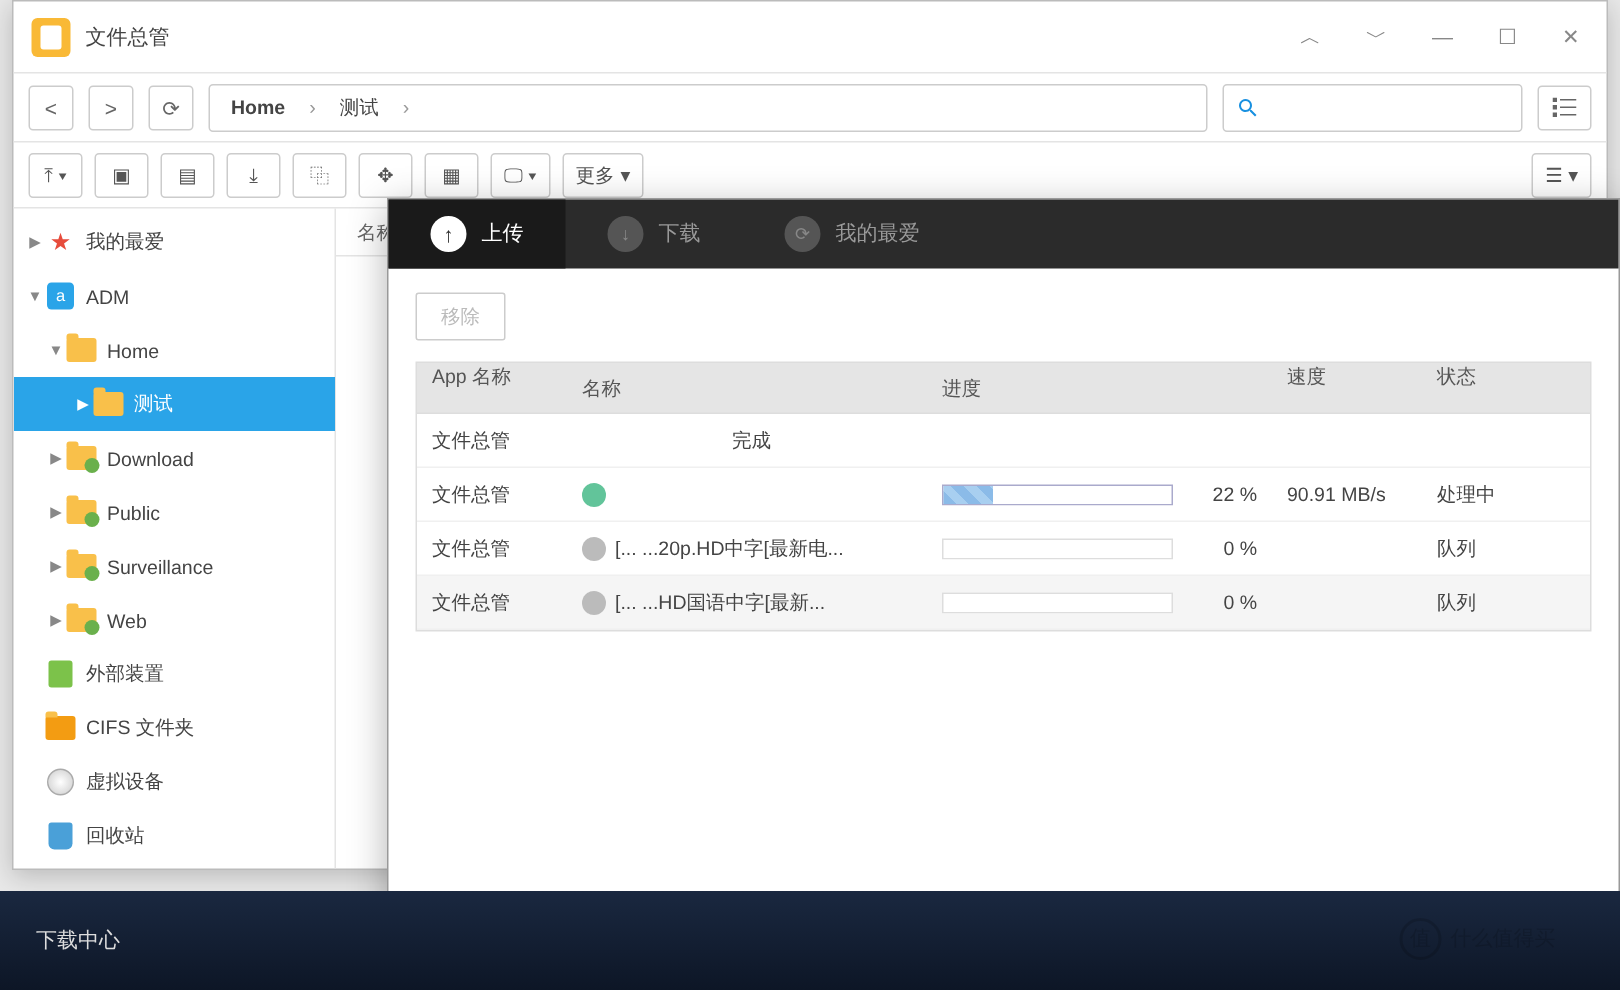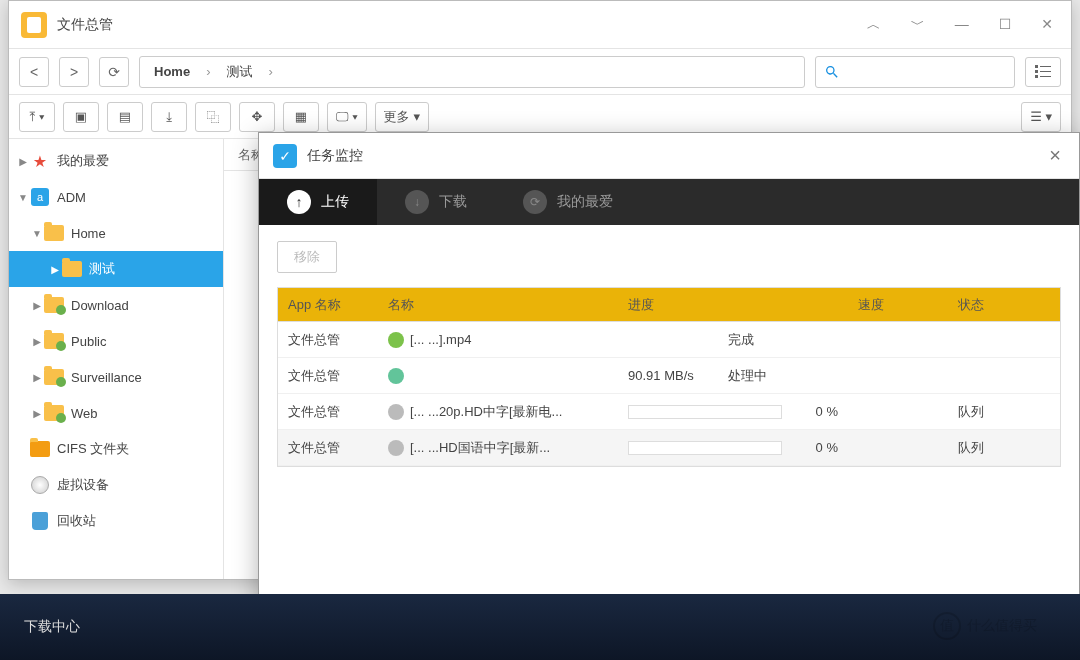--- a/index.html
+++ b/index.html
@@ -62,21 +62,21 @@
 .dtab.active { background: #1a1a1a; color: #fff; }
 .dtab .ticon-up { width: 24px; height: 24px; border-radius: 50%; background: #fff; display:flex; align-items:center; justify-content:center; color:#2b2b2b; font-size:14px; }
 .dtab.inactive .ticon-cloud { width: 24px; height: 24px; border-radius: 50%; background: #555; display:flex; align-items:center; justify-content:center; color:#888; font-size:12px; }
 
 .dialog-body { padding: 16px 18px; }
 .action-row { display: flex; gap: 14px; margin-bottom: 14px; }
 .act-btn { height: 32px; padding: 0 16px; border: 1px solid #ccc; background: #fff; font-size: 13px; color: #555; cursor: pointer; border-radius: 2px; }
 .act-btn.disabled { color: #bbb; }
 
 .task-table { border: 1px solid #ddd; }
-.tt-head { display: flex; height: 34px; align-items: center; background: #eab308; border-bottom: 1px solid #ddd; font-size: 13px; color: #555; }
+.tt-head { display: flex; height: 34px; background: #e5e5e5; border-bottom: 1px solid #ddd; font-size: 13px; color: #555; }
 .tt-row { display: flex; height: 36px; align-items: center; font-size: 13px; color: #444; border-bottom: 1px solid #f0f0f0; }
 .tt-row.hover { background: #f5f5f5; }
 .tc { padding: 0 10px; overflow: hidden; white-space: nowrap; text-overflow: ellipsis; }
 .tc-app { width: 100px; }
 .tc-name { width: 240px; display:flex; align-items:center; gap:6px; }
 .tc-prog { width: 230px; text-align: right; display:flex; align-items:center; gap:12px; }
 .tc-speed { width: 100px; }
 .tc-status { flex: 1; }
 .pbar { flex:1; height: 14px; border: 1px solid #aac; background: #fff; position: relative; }
 .pbar .fill { height: 100%; background: repeating-linear-gradient(45deg,#8bbbe8,#8bbbe8 6px,#a8cff0 6px,#a8cff0 12px); }
@@ -205,20 +205,27 @@
           <span class="ticon">
             <span class="folder-ic">
               <span class="badge"></span>
             </span>
           </span>
           <span>Web</span>
         </div>
       <div class="tree-item l0">
           <span class="arrow"></span>
           <span class="ticon">
+            <span style="width:16px;height:18px;background:#7cc24a;border-radius:2px"></span>
+          </span>
+          <span>外部装置</span>
+        </div>
+      <div class="tree-item l0">
+          <span class="arrow"></span>
+          <span class="ticon">
             <span class="folder-ic" style="background:#f39c12"></span>
           </span>
           <span>CIFS 文件夹</span>
         </div>
       <div class="tree-item l0">
           <span class="arrow"></span>
           <span class="ticon">
             <span style="width:18px;height:18px;background:radial-gradient(circle,#fff,#ccc);border-radius:50%;border:1px solid #aaa"></span>
           </span>
           <span>虚拟设备</span>
@@ -239,25 +246,20 @@
         <div style="width:430px">名称</div>
         <div style="width:160px">类型</div>
         <div style="width:140px">大小</div>
         <div>更改日期</div>
       </div>
     </div>
   </div>
 </div>
 
 <div class="dialog">
-  <div class="dialog-title">
-    <div class="dicon"></div>
-    <div class="dtitle">任务监控</div>
-    <div class="close">×</div>
-  </div>
   <div class="dialog-tabs">
     <div class="dtab active">
       <span class="ticon-up">↑</span>
       <span>上传</span>
     </div>
     <div class="dtab inactive">
       <span class="ticon-cloud">↓</span>
       <span>下载</span>
     </div>
     <div class="dtab inactive">
@@ -273,32 +275,34 @@
       <div class="tt-head">
         <div class="tc tc-app">App 名称</div>
         <div class="tc tc-name">名称</div>
         <div class="tc tc-prog" style="justify-content:flex-start">进度</div>
         <div class="tc tc-speed">速度</div>
         <div class="tc tc-status">状态</div>
       </div>
       <div id="task-rows">
           <div class="tt-row">
     <div class="tc tc-app">文件总管</div>
-    <div class="tc tc-name">
-              <span class="file-ic" style="background:#7cc24a"></span>
-              <span>[... ...].mp4</span>
-            </div>
     <div class="tc tc-speed"></div>
     <div class="tc tc-status">完成</div>
           </div>
           <div class="tt-row">
     <div class="tc tc-app">文件总管</div>
     <div class="tc tc-name">
               <span class="file-ic" style="background:#62c49a"></span>
             </div>
+    <div class="tc tc-prog">
+      <div class="pbar ">
+                <div class="fill" style="width:22%"></div>
+              </div>
+      <span style="width:44px;text-align:right">22 %</span>
+    </div>
     <div class="tc tc-speed">90.91 MB/s</div>
     <div class="tc tc-status">处理中</div>
           </div>
           <div class="tt-row">
     <div class="tc tc-app">文件总管</div>
     <div class="tc tc-name">
               <span class="file-ic" style="background:#bbb"></span>
               <span>[... ...20p.HD中字[最新电...</span>
             </div>
     <div class="tc tc-prog">

